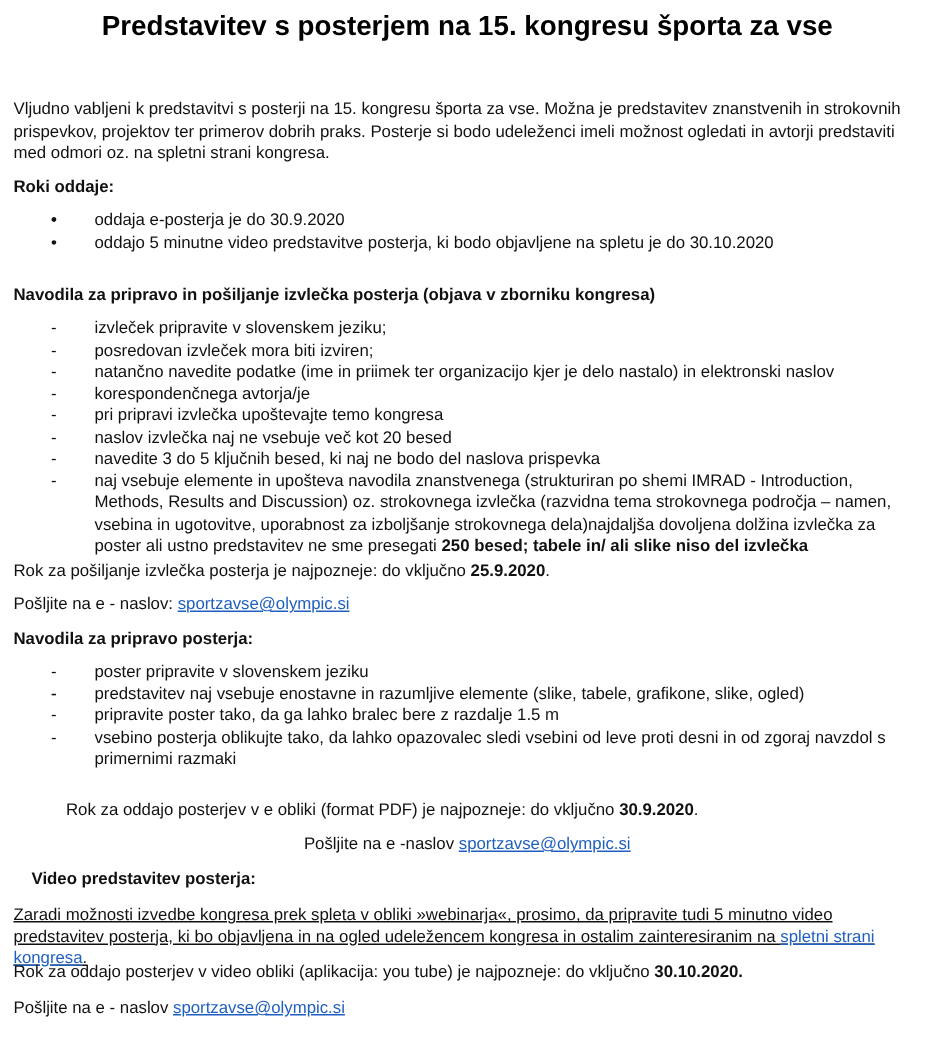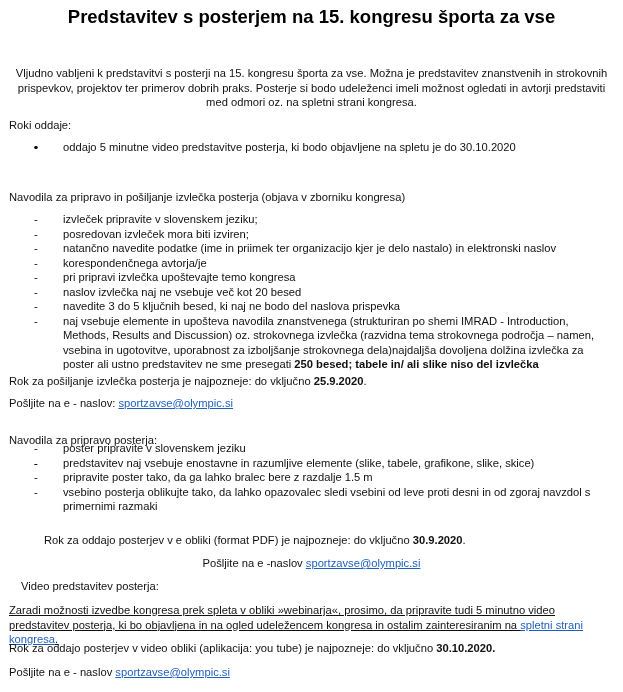--- a/index.html
+++ b/index.html
@@ -8,67 +8,67 @@
       font-family: "Liberation Sans", sans-serif;
       font-size: 11.2px; color: #111111;
       position: relative;
     }
     .title {
       position: absolute; left: 0; top: 6px; width: 623px;
       text-align: center; font-weight: bold; font-size: 18.5px; color: #000;
       margin: 0;
     }
     .block { position: absolute; left: 9px; width: 605px; line-height: 14.5px; margin: 0; }
-    .h { font-weight: normal; }
+    .h { font-weight: bold; }
     a { color: #1f5fbf; text-decoration: underline; }
     ul.bullets { list-style: none; margin: 0; padding: 0; }
     ul.bullets li { position: relative; padding-left: 54px; line-height: 14.5px; }
     ul.bullets li .mk { position: absolute; left: 25px; top: 0; }
     ul.dashes { list-style: none; margin: 0; padding: 0; }
     ul.dashes li { position: relative; padding-left: 54px; line-height: 14.5px; }
     ul.dashes li .mk { position: absolute; left: 25px; top: 0; }
   </style>
 </head>
 <body>
 
 <h1 class="title">Predstavitev s posterjem na 15. kongresu športa za vse</h1>
 
-<p class="block" style="top:66px;text-align:center;">Vljudno vabljeni k predstavitvi s posterji na 15. kongresu športa za vse. Možna je predstavitev znanstvenih in strokovnih prispevkov, projektov ter primerov dobrih praks. Posterje si bodo udeleženci imeli možnost ogledati in avtorji predstaviti med odmori oz. na spletni strani kongresa.</p>
+<p class="block" style="top:66px;">Vljudno vabljeni k predstavitvi s posterji na 15. kongresu športa za vse. Možna je predstavitev znanstvenih in strokovnih prispevkov, projektov ter primerov dobrih praks. Posterje si bodo udeleženci imeli možnost ogledati in avtorji predstaviti med odmori oz. na spletni strani kongresa.</p>
 
 <p class="block h" style="top:118px;">Roki oddaje:</p>
 
 <ul class="block bullets" style="top:140px;">
   <li><span class="mk">•</span></li>
-  <li><span class="mk">•</span></li>
+  <li><span class="mk">•</span><span>oddaja e-posterja je do 30.9.2020</span></li>
   <li><span class="mk">•</span><span>oddajo 5 minutne video predstavitve posterja, ki bodo objavljene na spletu je do 30.10.2020</span></li>
 </ul>
 
 <p class="block h" style="top:190px;">Navodila za pripravo in pošiljanje izvlečka posterja (objava v zborniku kongresa)</p>
 
 <ul class="block dashes" style="top:212px;">
   <li><span class="mk">-</span><span>izvleček pripravite v slovenskem jeziku;</span></li>
   <li><span class="mk">-</span><span>posredovan izvleček mora biti izviren;</span></li>
   <li><span class="mk">-</span><span>natančno navedite podatke (ime in priimek ter organizacijo kjer je delo nastalo) in elektronski naslov</span></li>
   <li><span class="mk">-</span><span>korespondenčnega avtorja/je</span></li>
   <li><span class="mk">-</span><span>pri pripravi izvlečka upoštevajte temo kongresa</span></li>
   <li><span class="mk">-</span><span>naslov izvlečka naj ne vsebuje več kot 20 besed</span></li>
   <li><span class="mk">-</span><span>navedite 3 do 5 ključnih besed, ki naj ne bodo del naslova prispevka</span></li>
   <li><span class="mk">-</span><span>naj vsebuje elemente in upošteva navodila znanstvenega (strukturiran po shemi IMRAD - Introduction, Methods, Results and Discussion) oz. strokovnega izvlečka (razvidna tema strokovnega področja – namen, vsebina in ugotovitve, uporabnost za izboljšanje strokovnega dela)najdaljša dovoljena dolžina izvlečka za poster ali ustno predstavitev ne sme presegati </span><b>250 besed; tabele in/ ali slike niso del izvlečka</b></li>
 </ul>
 
 <p class="block" style="top:374px;"><span>Rok za pošiljanje izvlečka posterja je najpozneje: do vključno </span><b>25.9.2020</b><span>.</span></p>
 
 <p class="block" style="top:396px;"><span>Pošljite na e - naslov: </span><a>sportzavse@olympic.si</a></p>
 
-<p class="block h" style="top:419px;margin-top:14px;">Navodila za pripravo posterja:</p>
+<p class="block h" style="top:419px;">Navodila za pripravo posterja:</p>
 
 <ul class="block dashes" style="top:441px;">
   <li><span class="mk">-</span><span>poster pripravite v slovenskem jeziku</span></li>
   <li><span class="mk">-</span></li>
-  <li><span class="mk">-</span><span>predstavitev naj vsebuje enostavne in razumljive elemente (slike, tabele, grafikone, slike, skice)</span></li>
+  <li><span class="mk">-</span><span>predstavitev naj vsebuje enostavne in razumljive elemente (slike, tabele, grafikone, slike, ogled)</span></li>
   <li><span class="mk">-</span><span>pripravite poster tako, da ga lahko bralec bere z razdalje 1.5 m</span></li>
   <li><span class="mk">-</span><span>vsebino posterja oblikujte tako, da lahko opazovalec sledi vsebini od leve proti desni in od zgoraj navzdol s primernimi razmaki</span></li>
 </ul>
 
 <p class="block" style="top:533px;padding-left:35px;"><span>Rok za oddajo posterjev v e obliki (format PDF) je najpozneje: do vključno </span><b>30.9.2020</b><span>.</span></p>
 
 <p class="block" style="top:556px;text-align:center;"><span>Pošljite na e -naslov </span><a>sportzavse@olympic.si</a></p>
 
 <p class="block h" style="top:579px;margin-left:12px;">Video predstavitev posterja:</p>
 

